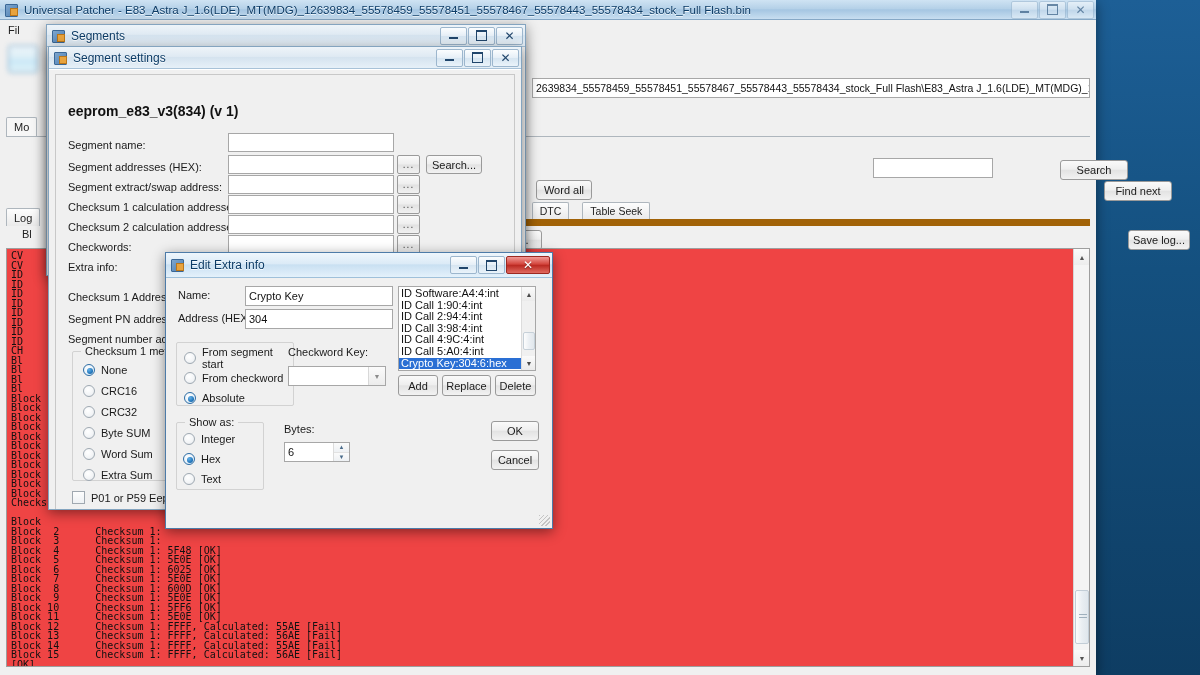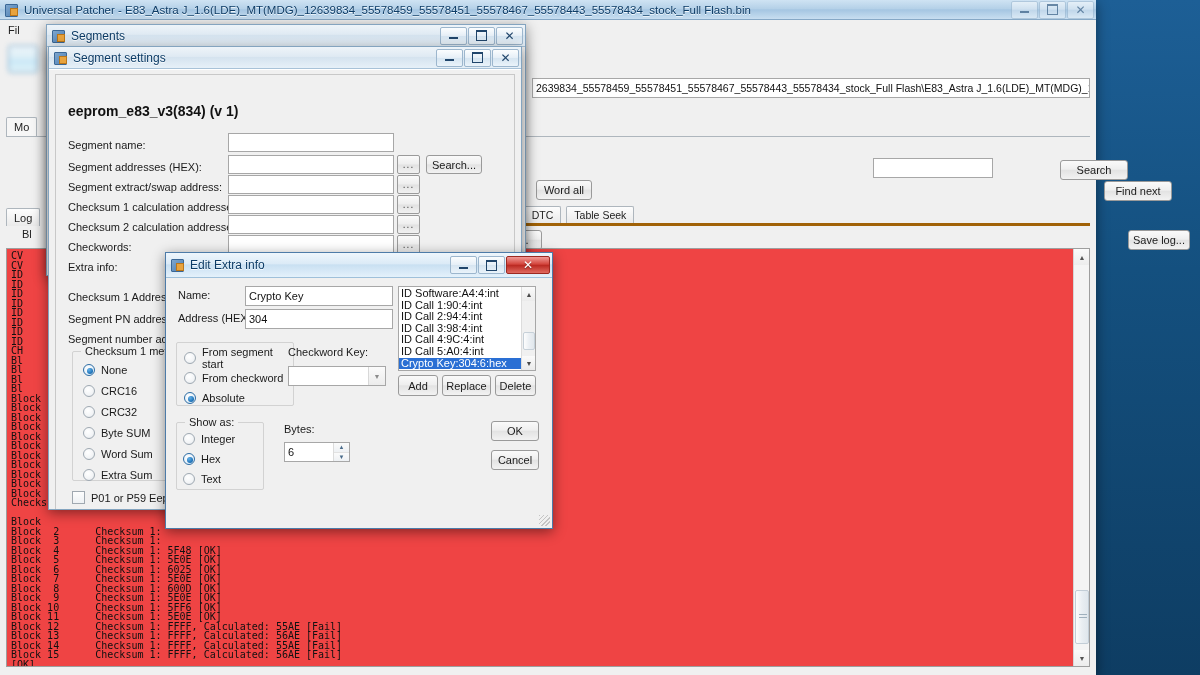--- a/index.html
+++ b/index.html
@@ -158,22 +158,22 @@
 
   
   #search-field { position:absolute; left:873px; top:138px; width:120px; height:20px; }
   #btn-search  { position:absolute; left:1060px; top:140px; width:68px; height:20px; }
   #btn-findnext{ position:absolute; left:1060px; top:161px; width:68px; height:20px;margin-left:44px; }
   #btn-findall { position:absolute; left:536px;  top:160px; width:56px; height:20px; }
 
   
   .tabstrip2 {
     position: absolute; left: 480px; top: 188px; right: 6px; height: 18px;
-    display: flex; align-items: flex-end; gap: 5px;
-    border-bottom: 3px solid #a16207;
+    display: flex; align-items: flex-end; gap: 13px;
+    border-bottom: 7px solid #a16207;
   }
   .tabstrip2 .tabitem { height: 17px; font-size: 10.5px; }
 
   #btn-savelog { position:absolute; left:1128px; top:210px; width:62px; height:20px; }
   #btn-open-sm { position:absolute; left:500px;  top:210px; width:42px; height:20px; }
 
   
   #logpane {
     position: absolute; left: 6px; top: 228px; right: 6px; bottom: 8px;
     background: #ef4444; border: 1px solid #9e9e9e;

